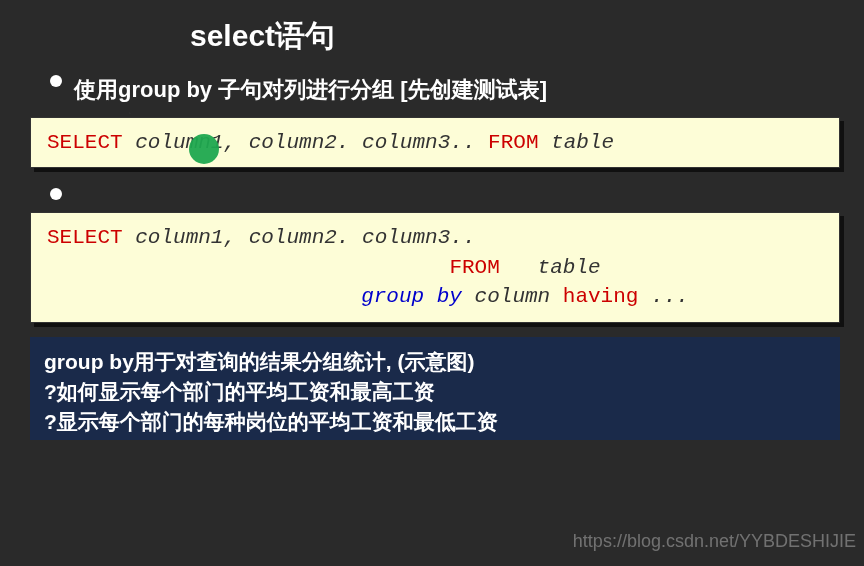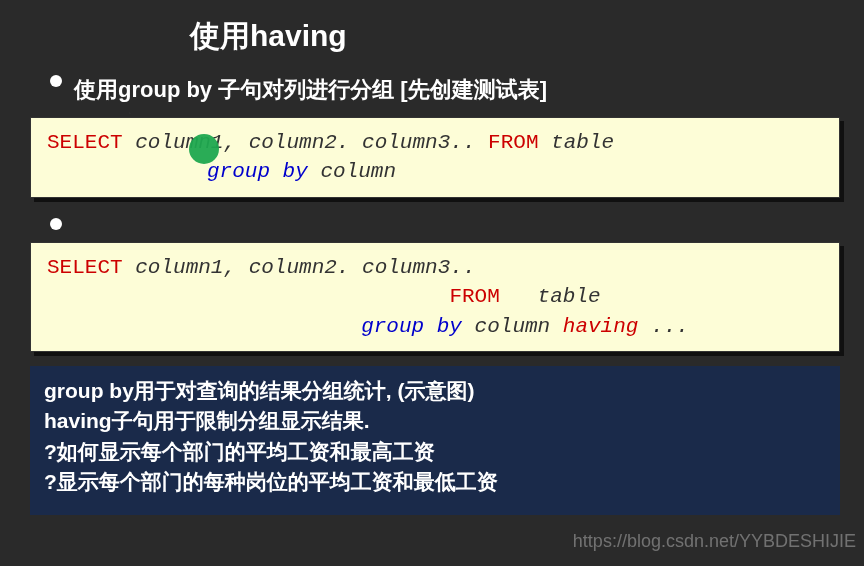--- a/index.html
+++ b/index.html
@@ -61,61 +61,59 @@
       background: #1fa84f;
       border-radius: 50%;
       top: 16px;
       left: 158px;
       opacity: 0.95;
     }
     .box1 { position: relative; }
     .summary-box {
       margin: 2px 24px 0 30px;
       background: #1a2a4a;
-      padding: 10px 14px 17px 14px;
+      padding: 10px 14px 2px 14px;
       font-size: 21px;
       font-weight: bold;
       line-height: 1.45;
       color: #fff;
     }
     .watermark {
       position: absolute;
       right: 8px;
       bottom: 14px;
       font-size: 18px;
       color: rgba(200,200,200,0.45);
       font-weight: normal;
     }
   </style>
 </head>
 <body>
 
-<div class="title">使用having</div>
+<div class="title">select语句</div>
 
 <div class="bullet-line">
   <span class="bullet"></span>
   <span>使用group by 子句对列进行分组 [先创建测试表]</span>
 </div>
 
 <div class="code-box box1">
   <div class="green-dot"></div>
   <div class="code-line"><span class="kw-red">SELECT</span><span class="col-text"> column1, column2. column3.. </span><span class="kw-red">FROM</span><span class="col-text"> table</span></div>
-  <div class="code-line indent1"><span class="kw-blue">group by</span><span class="col-text"> column</span></div>
 </div>
 
 <div class="bullet-line">
   <span class="bullet"></span>
 </div>
 
 <div class="code-box">
   <div class="code-line"><span class="kw-red">SELECT</span><span class="col-text"> column1, column2. column3..</span></div>
   <div class="code-line indent2"><span class="kw-red">FROM</span><span class="plain">   </span><span class="col-text">table</span></div>
-  <div class="code-line indent2"><span class="kw-blue">group by</span><span class="col-text"> column </span><span class="kw-red" style="font-style: italic;">having</span><span class="col-text"> ...</span></div>
+  <div class="code-line indent2"><span class="kw-blue">group by</span><span class="col-text"> column </span><span class="kw-red" style="">having</span><span class="col-text"> ...</span></div>
 </div>
 
 <div class="summary-box">
   <div>group by用于对查询的结果分组统计, (示意图)</div>
-  <div>having子句用于限制分组显示结果.</div>
   <div>?如何显示每个部门的平均工资和最高工资</div>
   <div>?显示每个部门的每种岗位的平均工资和最低工资</div>
 </div>
 
 <div class="watermark">https://blog.csdn.net/YYBDESHIJIE</div>
 
 </body></html>

